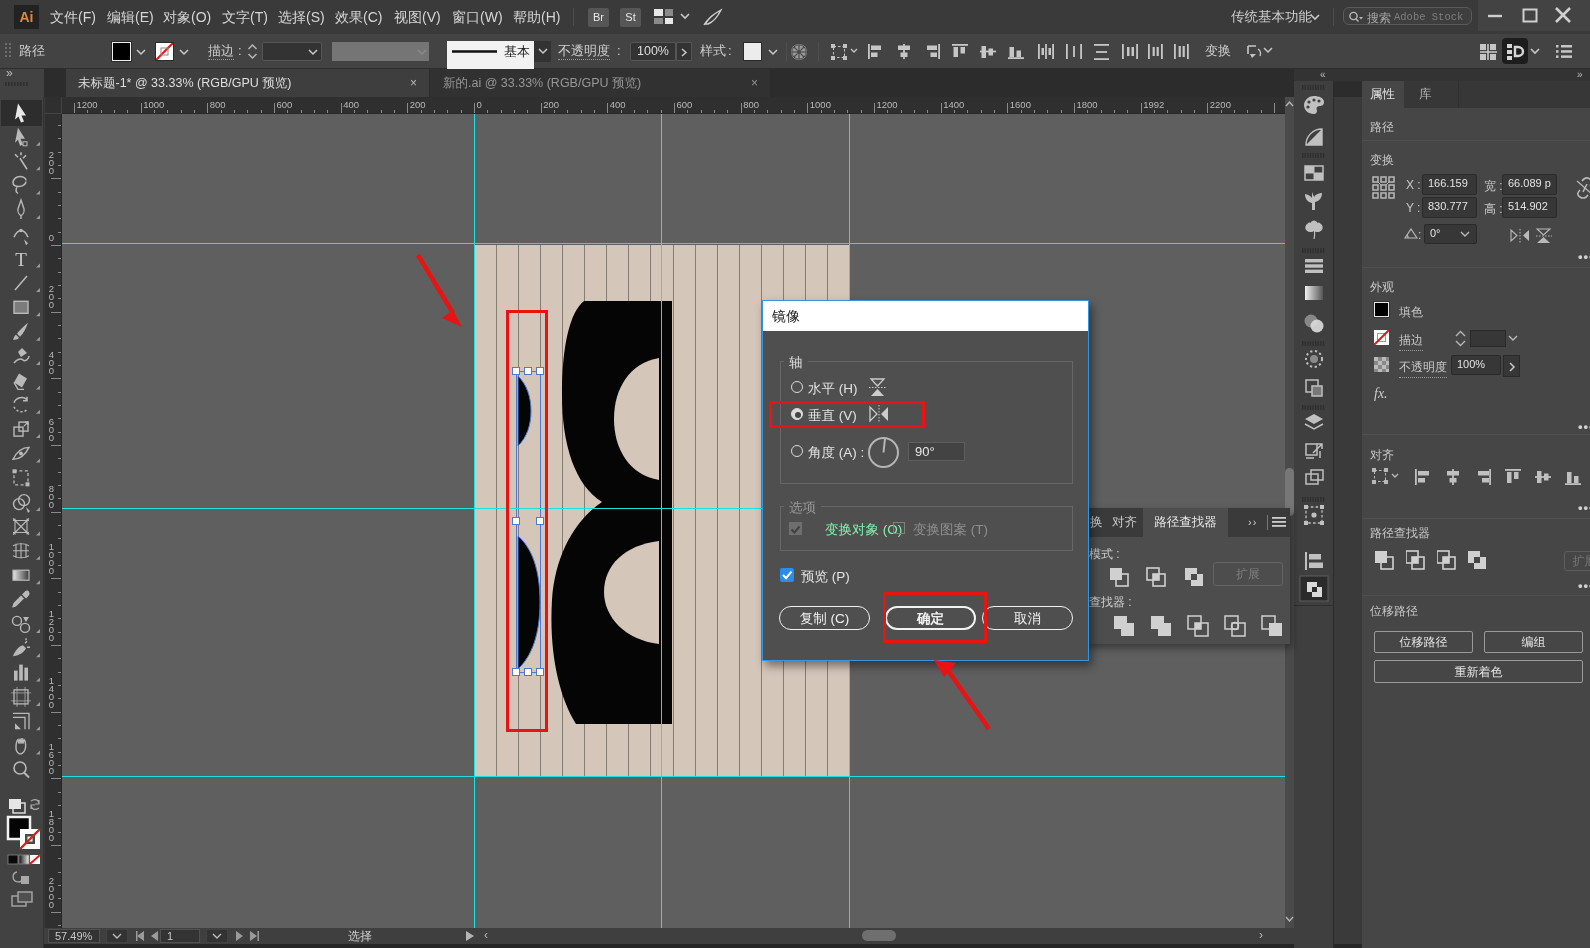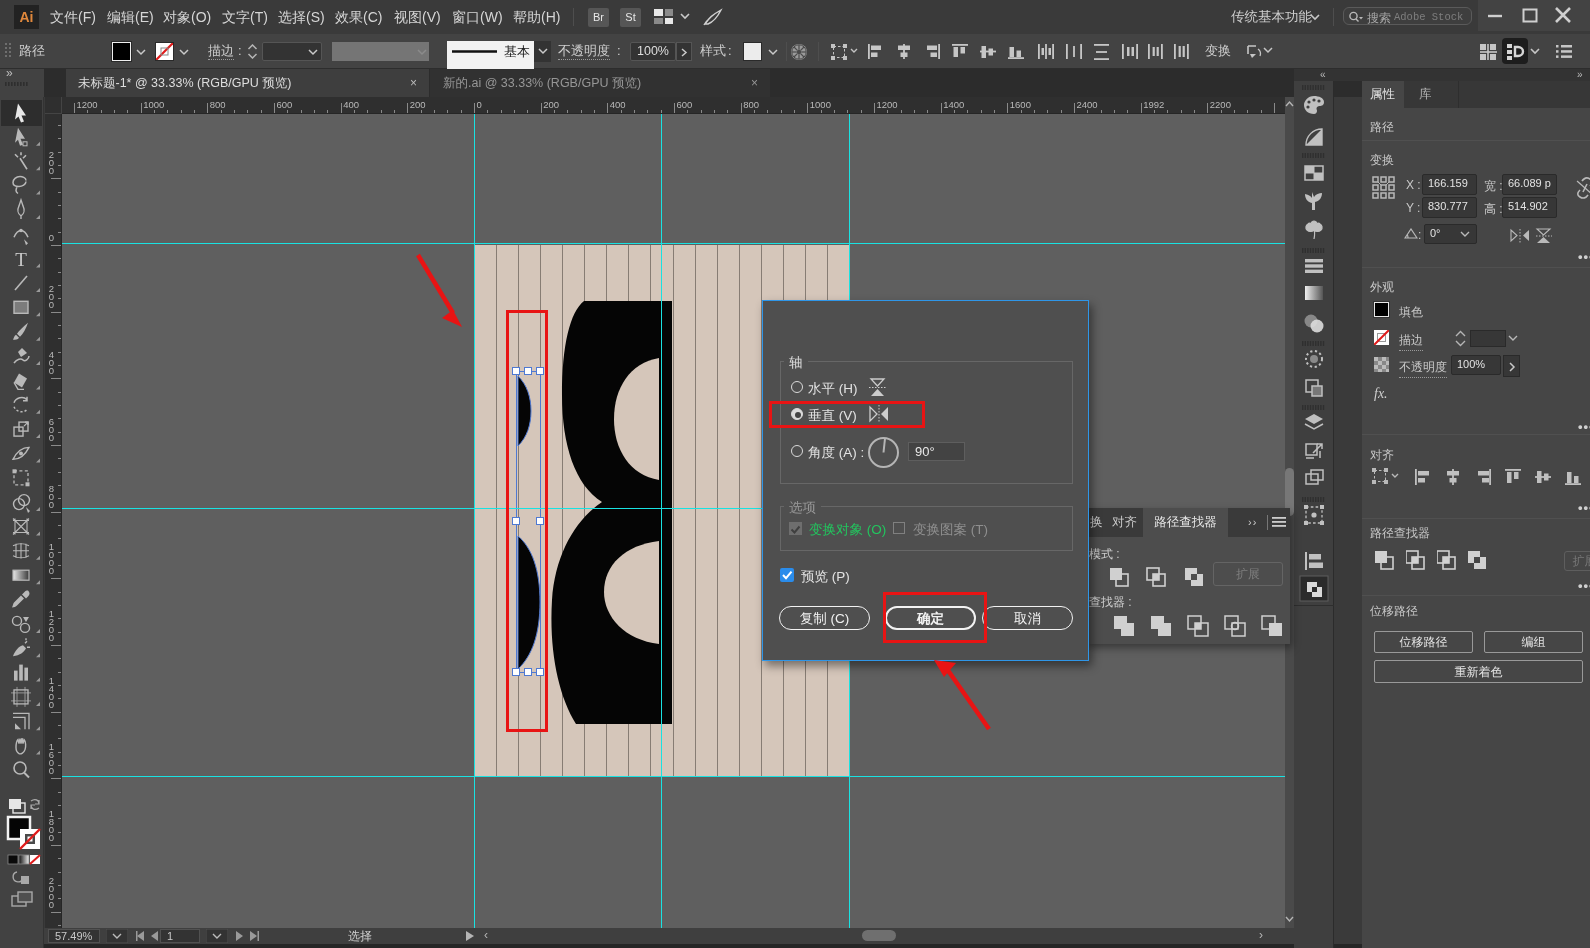--- a/index.html
+++ b/index.html
@@ -640,21 +640,21 @@
       <span class="rnum" style="left:364.8px;top:2px">200</span>
       <span class="rnum" style="left:431.5px;top:2px">0</span>
       <span class="rnum" style="left:498.2px;top:2px">200</span>
       <span class="rnum" style="left:564.8px;top:2px">400</span>
       <span class="rnum" style="left:631.5px;top:2px">600</span>
       <span class="rnum" style="left:698.2px;top:2px">800</span>
       <span class="rnum" style="left:764.8px;top:2px">1000</span>
       <span class="rnum" style="left:831.5px;top:2px">1200</span>
       <span class="rnum" style="left:898.2px;top:2px">1400</span>
       <span class="rnum" style="left:964.8px;top:2px">1600</span>
-      <span class="rnum" style="left:1031.5px;top:2px">2400</span>
+      <span class="rnum" style="left:1031.5px;top:2px">1800</span>
       <span class="rnum" style="left:1098.2px;top:2px">1992</span>
       <span class="rnum" style="left:1164.8px;top:2px">2200</span>
     </div>
 <div class="abs" id="vruler">
       <i class="rtick" style="left:13px;top:11.0px;width:4px;height:1px"></i>
       <i class="rtick" style="left:13px;top:24.3px;width:4px;height:1px"></i>
       <i class="rtick" style="left:13px;top:37.7px;width:4px;height:1px"></i>
       <i class="rtick" style="left:13px;top:51.0px;width:4px;height:1px"></i>
       <i class="rtick" style="left:6px;top:64.3px;width:11px;height:1px"></i>
       <i class="rtick" style="left:13px;top:77.7px;width:4px;height:1px"></i>
@@ -1158,20 +1158,21 @@
           <circle cx="10" cy="14" r="3.5" fill="none" stroke="#d0d0d0" stroke-width="1.5"></circle>
         </g>
     <g transform="translate(148,0)">
           <rect x="0" y="4" width="13" height="13" fill="none" stroke="#d0d0d0" stroke-width="1.5"></rect>
           <rect x="7" y="11" width="13" height="13" fill="#d0d0d0"></rect>
         </g>
   </svg>
 </div>
 
 <div class="abs" id="dialog">
+  <div id="dlgtitle"><span style="margin-left:9px">镜像</span></div>
   <div class="group" style="left:17px;top:60px;width:293px;height:123px"></div>
   <div class="grouplbl" style="left:21px;top:53px">轴</div>
   <div class="radio" style="left:28px;top:80px"></div>
   <div class="dlbl" style="left:45px;top:79px">水平 (H)</div>
   <svg class="abs" style="left:105px;top:76px" width="20" height="20">
         <path d="M3,2 h13 l-6.5,7 z" fill="none" stroke="#ccc" stroke-width="1.3"></path>
         <line x1="1" y1="10.5" x2="18" y2="10.5" stroke="#ccc" stroke-width="1" stroke-dasharray="1.5 1.5"></line>
         <path d="M3,19 h13 l-6.5,-7 z" fill="#ccc"></path>
       </svg>
   <div class="radio" style="left:28px;top:107px;background:#dcdcdc"></div>
@@ -1187,21 +1188,21 @@
   <svg class="abs" style="left:104px;top:135px" width="33" height="33">
         <circle cx="16.5" cy="16.5" r="14.5" fill="none" stroke="#b5b5b5" stroke-width="2"></circle>
         <line x1="16.5" y1="16.5" x2="18" y2="2.5" stroke="#b5b5b5" stroke-width="2"></line>
       </svg>
   <div class="abs" style="left:145px;top:141px;width:57px;height:19px;background:#434343;border:1px solid #5e5e5e;color:#e8e8e8;font-size:13px;padding:1px 0 0 6px">90°</div>
   <div class="group" style="left:17px;top:205px;width:293px;height:45px"></div>
   <div class="grouplbl" style="left:21px;top:198px;color:#969696">选项</div>
   <div class="abs" style="left:26px;top:221px;width:13px;height:13px;background:#6e6e6e"><svg width="13" height="13">
           <path d="M2.5,6.5 l3,3 5,-6" stroke="#3f3f3f" stroke-width="2" fill="none"></path>
         </svg></div>
-  <div class="dlbl" style="left:46px;top:220px;color:#22c55e">变换对象 (O)</div>
+  <div class="dlbl" style="left:62px;top:220px;color:#86efac">变换对象 (O)</div>
   <div class="abs" style="left:130px;top:221px;width:12px;height:12px;border:1px solid #808080"></div>
   <div class="dlbl" style="left:150px;top:220px;color:#8f8f8f">变换图案 (T)</div>
   <div class="abs" style="left:17px;top:267px;width:14px;height:14px;background:#2a8ceb;border-radius:2px"><svg width="14" height="14">
           <path d="M3,7 l3,3.2 5.5,-6.5" stroke="#fff" stroke-width="2" fill="none"></path>
         </svg></div>
   <div class="dlbl" style="left:38px;top:267px">预览 (P)</div>
   <div class="pill" style="left:16px;top:305px;width:91px;height:24px;line-height:23px">复制 (C)</div>
   <div class="pill" style="left:122px;top:305px;width:91px;height:24px;line-height:22px;border-width:2.5px;font-weight:bold">确定</div>
   <div class="pill" style="left:219px;top:305px;width:91px;height:24px;line-height:23px">取消</div>
 </div>

